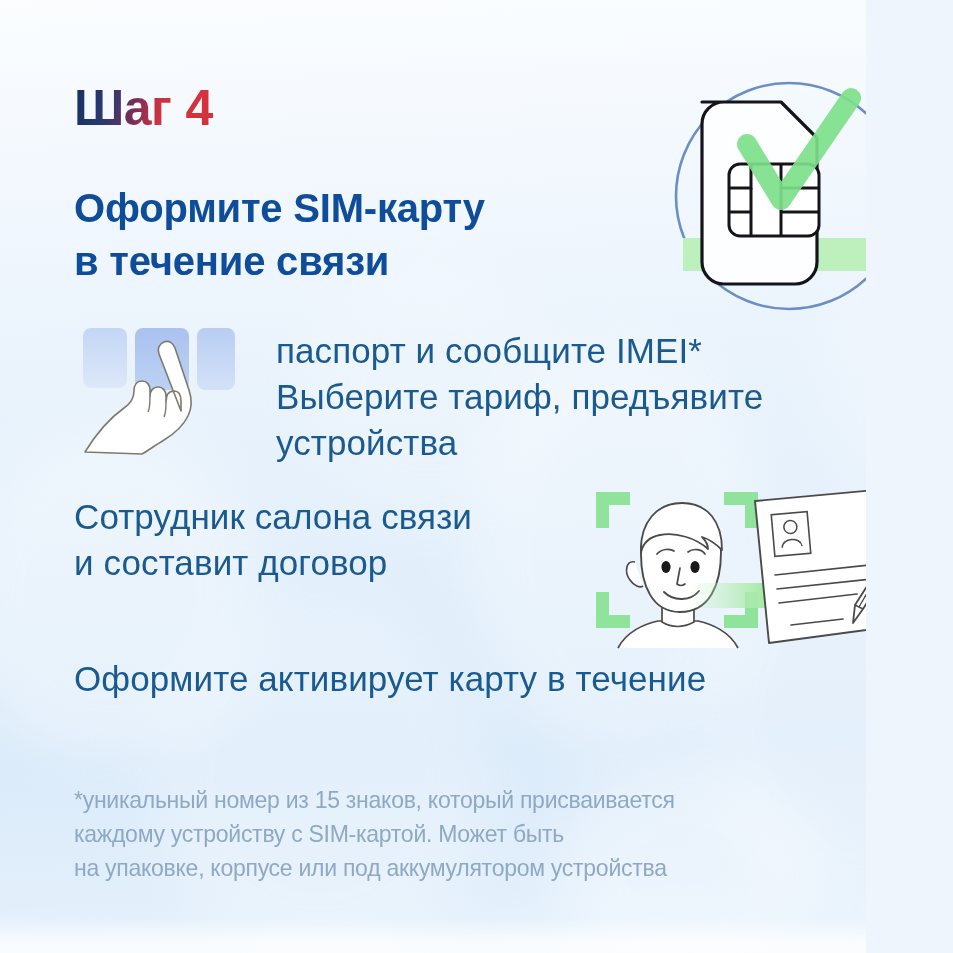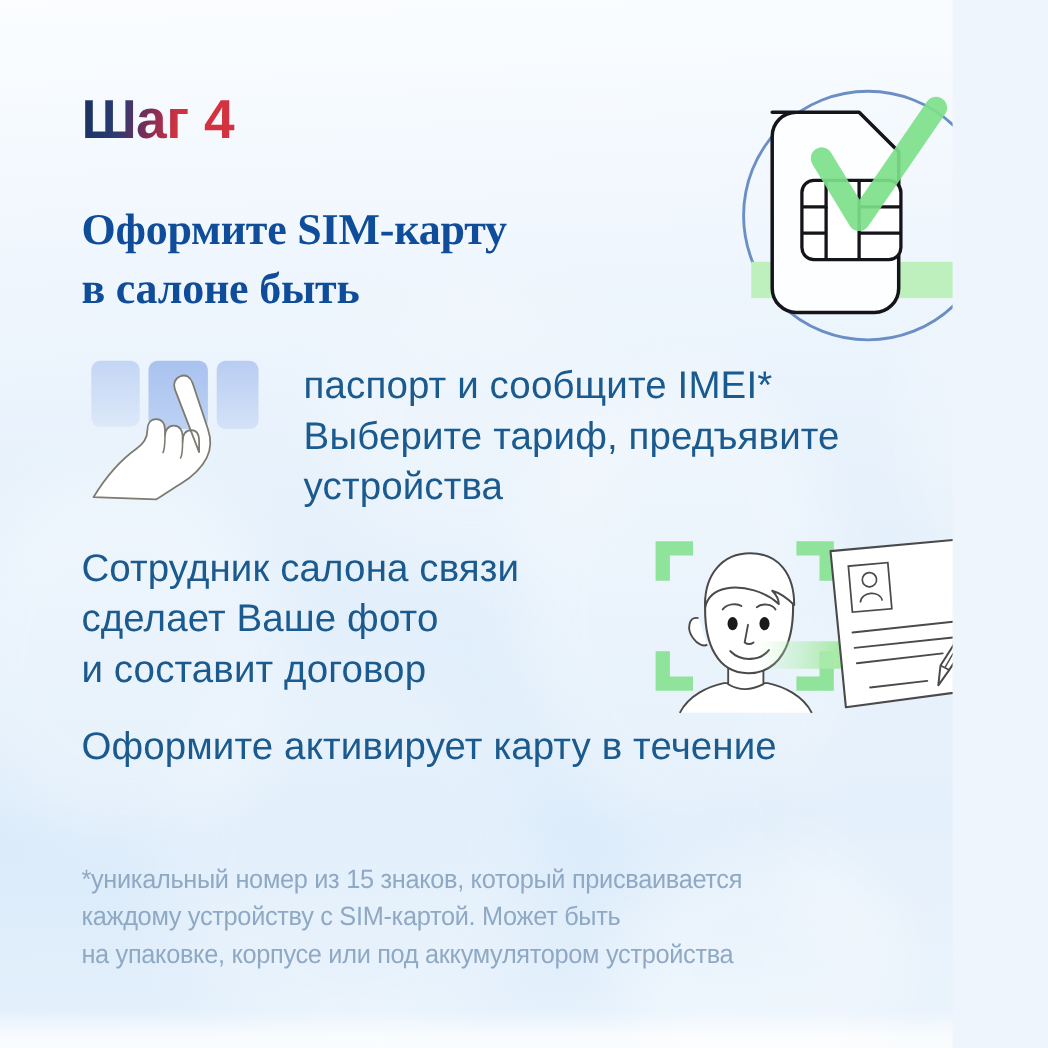--- a/index.html
+++ b/index.html
@@ -77,21 +77,21 @@
   .headline {
     position: absolute;
     left: 74px;
     top: 182px;
     font-size: 40px;
     font-weight: 700;
     line-height: 1.33;
     color: #0f4c99;
     letter-spacing: -0.2px;
   }
-  .headline span { display: block; white-space: nowrap; font-family: Liberation Serif, serif; }
+  .headline span { display: block; white-space: nowrap; }
 
   .body-line {
     color: #1b5a8e;
     font-weight: 300;
     letter-spacing: .1px;
     white-space: nowrap;
   }
 
   .para-1 {
     position: absolute;
@@ -149,21 +149,21 @@
   <div class="wm wm-f"></div>
   <div class="wm wm-g"></div>
   <div class="wm-bottom"></div>
 
   <div class="step-title">
     <span class="step-word">Шаг</span><span class="step-num">4</span>
   </div>
 
   <div class="headline">
     <span>Оформите SIM-карту</span>
-    <span>в салоне быть</span>
+    <span>в течение связи</span>
   </div>
 
   <div class="sim-icon">
     <svg viewBox="0 0 268 246" width="268" height="246">
 
       <circle cx="134" cy="118" r="113" fill="none" stroke="#6b8fc4" stroke-width="2.6"></circle>
 
       <rect x="28" y="160" width="212" height="33" fill="#bdf0bd"></rect>
 
       <path d="M47 24 h79 l36 36 v124 a22 22 0 0 1 -22 22 H69 a22 22 0 0 1 -22 -22 V46 a22 22 0 0 1 22 -22 z" fill="#fdfeff" stroke="#14141a" stroke-width="3.2" stroke-linejoin="round"></path>
@@ -216,21 +216,20 @@
                L79 32 C77 27 79 22 84 20 C89 18 93 21 95 26
                L109 68 C112 77 112 86 108 94 C103 104 94 112 84 118
                C74 124 66 130 62 132 Z" fill="#ffffff" stroke="#7d7a6e" stroke-width="1.6" stroke-linejoin="round"></path>
       <path d="M70 74 C70 80 70 86 68 90" fill="none" stroke="#7d7a6e" stroke-width="1.4"></path>
       <path d="M86 80 C86 86 86 91 84 95" fill="none" stroke="#7d7a6e" stroke-width="1.4"></path>
     </svg>
   </div>
 
   <div class="para-2">
     <div class="body-line">Сотрудник салона связи</div>
-    <div class="body-line">сделает Ваше фото</div>
     <div class="body-line">и составит договор</div>
   </div>
 
   <div class="face-icon">
     <svg viewBox="0 0 170 160" width="170" height="160">
 
       <g fill="#8fe39a">
         <path d="M4 4 h34 v13 h-21 v23 h-13 z"></path>
         <path d="M166 4 h-34 v13 h21 v23 h13 z"></path>
         <path d="M4 140 h34 v-13 h-21 v-23 h-13 z"></path>

